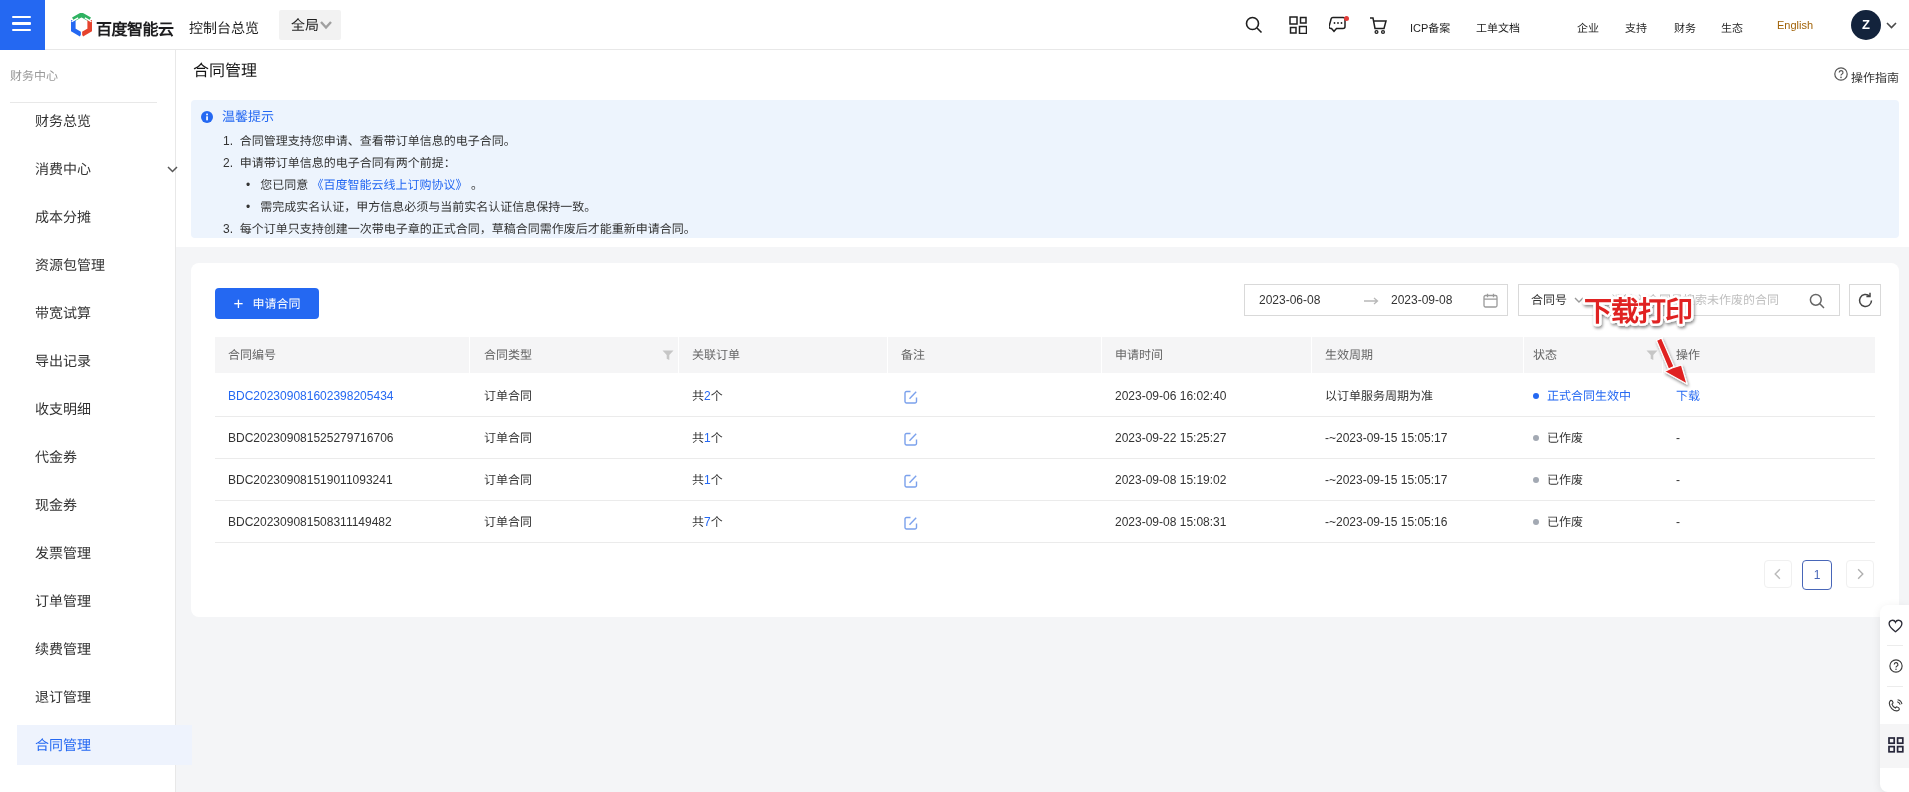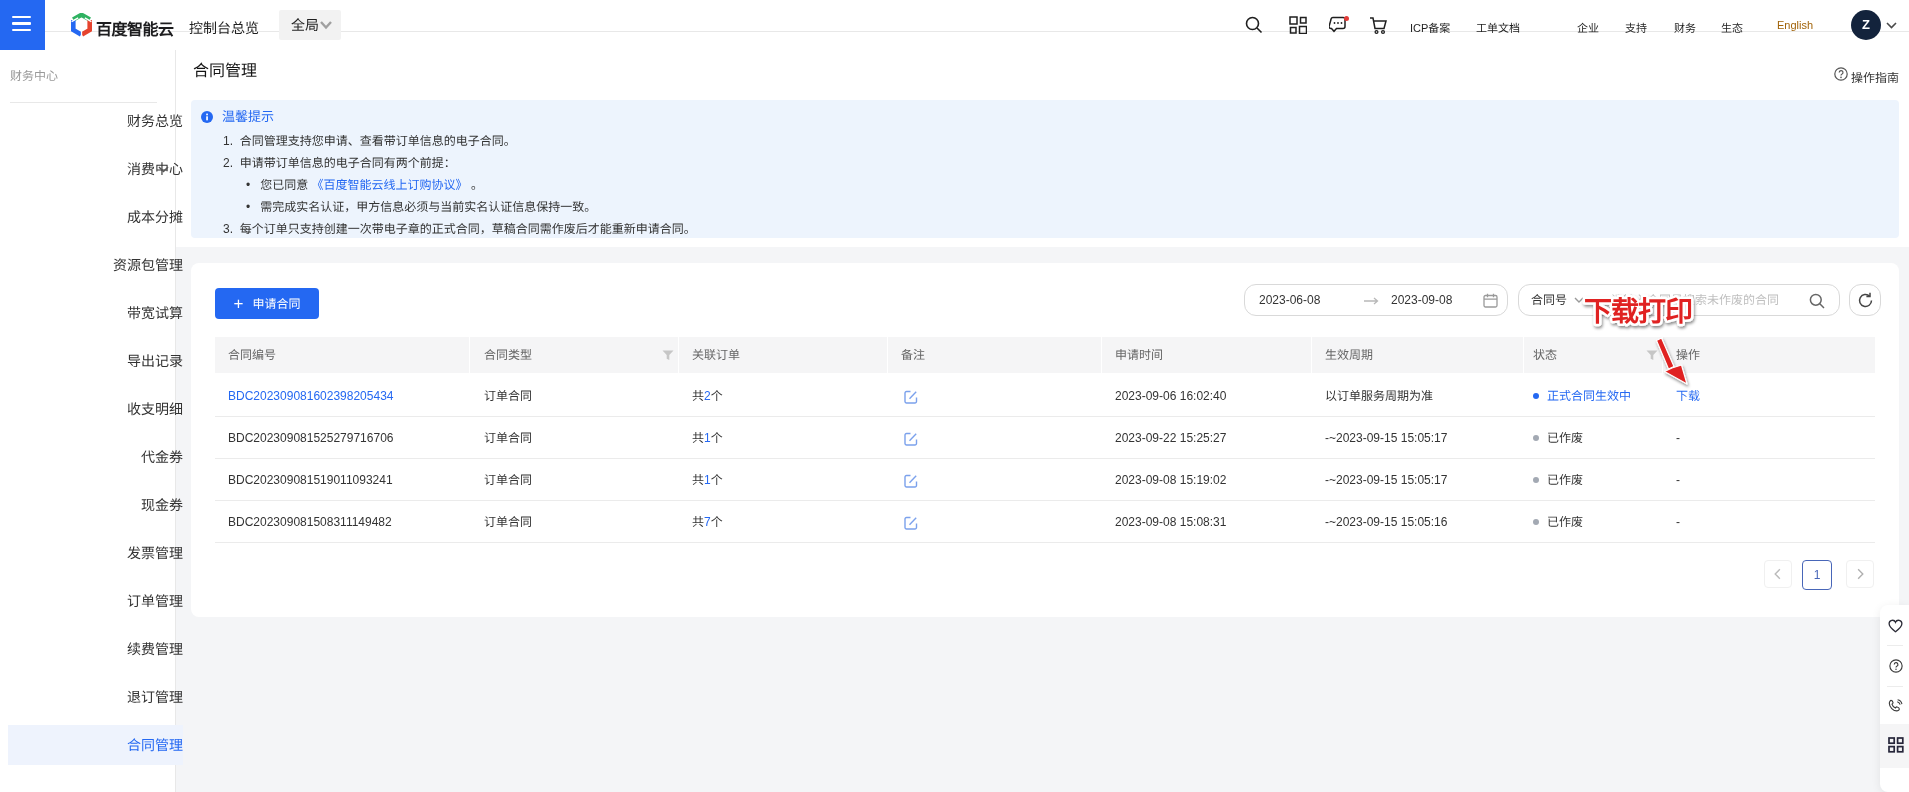--- a/index.html
+++ b/index.html
@@ -1,48 +1,48 @@
 <!DOCTYPE html>
 <html lang="zh-CN"><head>
 <meta charset="utf-8">
 <style>
 * { margin:0; padding:0; box-sizing:border-box; }
 html,body { width:1909px; height:792px; overflow:hidden; }
 body { font-family:"Liberation Sans", sans-serif; font-size:12px; color:#333; background:#fff; position:relative; }
 .abs { position:absolute; }
 
 
-.topbar { position:absolute; left:0; top:0; width:1909px; height:32px; background:#fff; border-bottom:1px solid #e8e8e8; z-index:30; }
+.topbar { position:absolute; left:0; top:0; width:1909px; height:50px; background:#fff; border-bottom:1px solid #e8e8e8; z-index:30; }
 .burger { position:absolute; left:0; top:0; width:45px; height:50px; background:#2468f2; }
 .burger i { position:absolute; left:12px; width:19px; height:2.5px; background:#fff; border-radius:1px; }
 .brand { position:absolute; left:96px; top:16px; font-size:16px; font-weight:700; color:#1d1d1f; letter-spacing:-0.5px; }
 .crumb { position:absolute; left:189px; top:17px; font-size:14px; color:#1f1f1f; }
 .region { position:absolute; left:279px; top:10px; width:62px; height:30px; background:#f2f2f2; border-radius:2px; font-size:14px; color:#1f1f1f; line-height:30px; padding-left:12px; }
 .navlink { position:absolute; top:19px; font-size:11px; color:#1f1f1f; }
 .avatar { position:absolute; left:1851px; top:10px; width:30px; height:30px; border-radius:50%; background:#13233c; color:#fff; font-size:13px; font-weight:700; text-align:center; line-height:30px; }
 
 
 .sidebar { position:absolute; left:0; top:50px; width:176px; height:742px; background:#fff; border-right:1px solid #e8e8e8; }
 .side-label { position:absolute; left:10px; top:66px; font-size:12px; color:#999; }
 .side-hr { position:absolute; left:10px; top:102px; width:147px; height:1px; background:#e8e8e8; }
-.sitem { position:absolute; left:8px; width:175px; height:48px; line-height:48px; padding-left:18px; font-size:14px; color:#333;text-align:right; }
+.sitem { position:absolute; left:17px; width:175px; height:48px; line-height:48px; padding-left:18px; font-size:14px; color:#333; }
 .sitem.sel { background:#eef3fd; color:#2468f2; }
 
 
 .graybg { position:absolute; left:176px; top:247px; width:1733px; height:545px; background:#f4f5f7; }
 .pgtitle { position:absolute; left:193px; top:57px; font-size:16px; font-weight:500; color:#151515; }
 .guide { position:absolute; left:1851px; top:68px; font-size:12px; color:#333; }
 .alert { position:absolute; left:191px; top:100px; width:1708px; height:138px; background:#edf4fd; border-radius:4px; }
 .al { position:absolute; font-size:12px; color:#333; height:22px; line-height:22px; white-space:pre; }
 .blue { color:#2468f2; }
 
 
 .card { position:absolute; left:191px; top:263px; width:1708px; height:354px; background:#fff; border-radius:8px; }
 .btn-new { position:absolute; left:215px; top:288px; width:104px; height:31px; background:#2468f2; border-radius:4px; color:#fff; font-size:12px; text-align:center; line-height:31px; }
-.ctrl { position:absolute; top:284px; height:32px; border:1px solid #d9d9d9; border-radius:12px; background:#fff; }
+.ctrl { position:absolute; top:284px; height:32px; border:1px solid #d9d9d9; border-radius:0; background:#fff; }
 .dtext { position:absolute; top:0; line-height:30px; font-size:12px; color:#333; }
 
 
 .thead { position:absolute; left:215px; top:337px; width:1660px; height:36px; background:#f5f5f6; }
 .th { position:absolute; top:337px; height:36px; line-height:36px; font-size:12px; color:#666; padding-left:13px; border-right:1px solid #fff; }
 .trow { position:absolute; left:215px; width:1660px; height:42px; border-bottom:1px solid #ebebeb; }
 .td { position:absolute; top:0; height:41px; line-height:41px; font-size:12px; color:#333; padding-left:13px; white-space:nowrap; }
 .td.blue { color:#2468f2; }
 .dot { display:inline-block; width:6px; height:6px; border-radius:50%; margin-right:8px; vertical-align:middle; margin-top:-2px; }
 

